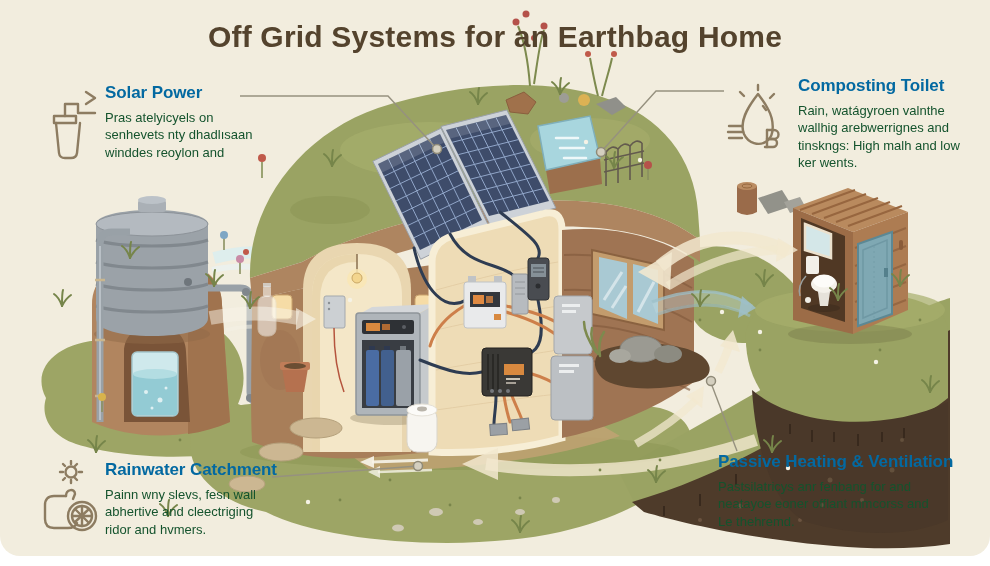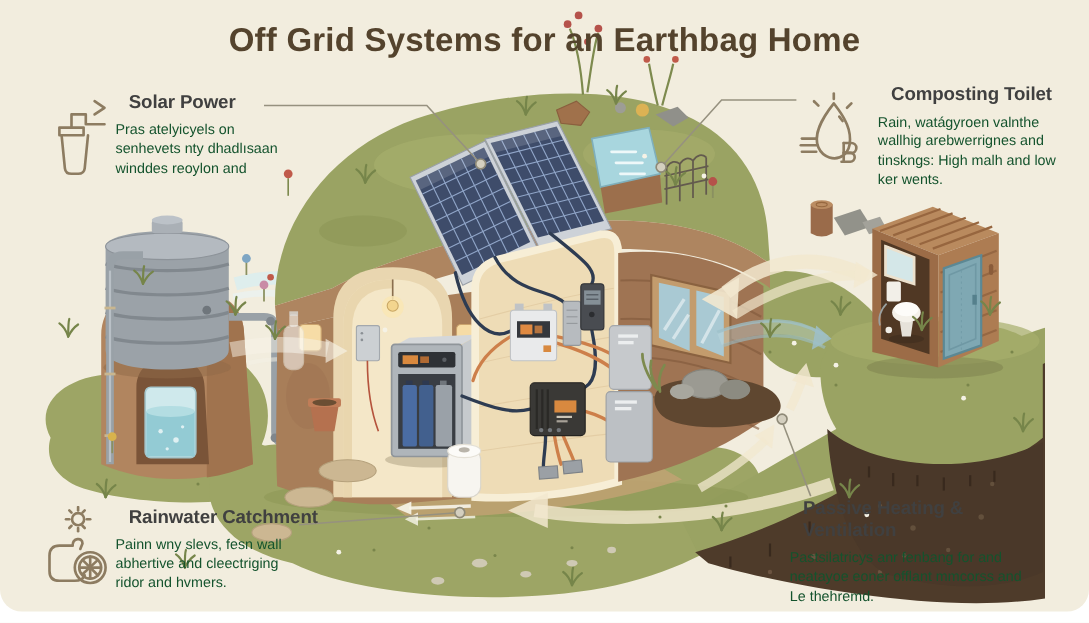--- a/index.html
+++ b/index.html
@@ -4,21 +4,21 @@
 <style>
   html,body{margin:0;padding:0;background:#ffffff;}
   .canvas{position:relative;width:990px;height:566px;background:#ffffff;overflow:hidden;
           font-family:"Liberation Sans",sans-serif;}
   .sheet{position:absolute;left:0;top:0;right:0;bottom:10px;background:#f2edde;
          border-radius:0 0 20px 20px;}
   .scene{position:absolute;left:0;top:0;}
   .title{position:absolute;left:0;right:0;top:20px;margin:0;text-align:center;
          font-size:30px;font-weight:700;color:#54432d;letter-spacing:.2px;}
   .label{position:absolute;}
-  .label h2{margin:0 0 6px 12px;font-size:17px;font-weight:700;color:#404040;letter-spacing:-.1px;}
+  .label h2{margin:0 0 6px 0;font-size:17px;font-weight:700;color:#0369a1;letter-spacing:-.1px;}
   .label p{margin:0;font-size:13px;line-height:1.34;color:#14532d;white-space:pre-line;}
   .icon{position:absolute;}
   .icon svg{display:block;}
   .ico{stroke:#8d7c61;stroke-width:2.4;fill:none;stroke-linecap:round;stroke-linejoin:round;}
   #sec-solar-text{left:105px;top:83px;width:190px;}
   #sec-compost-text{left:798px;top:76px;width:200px;}
   #sec-rain-text{left:105px;top:460px;width:190px;}
   #sec-passive-text{left:718px;top:452px;width:245px;}
   #icon-solar{left:38px;top:86px;}
   #icon-compost{left:725px;top:82px;}

